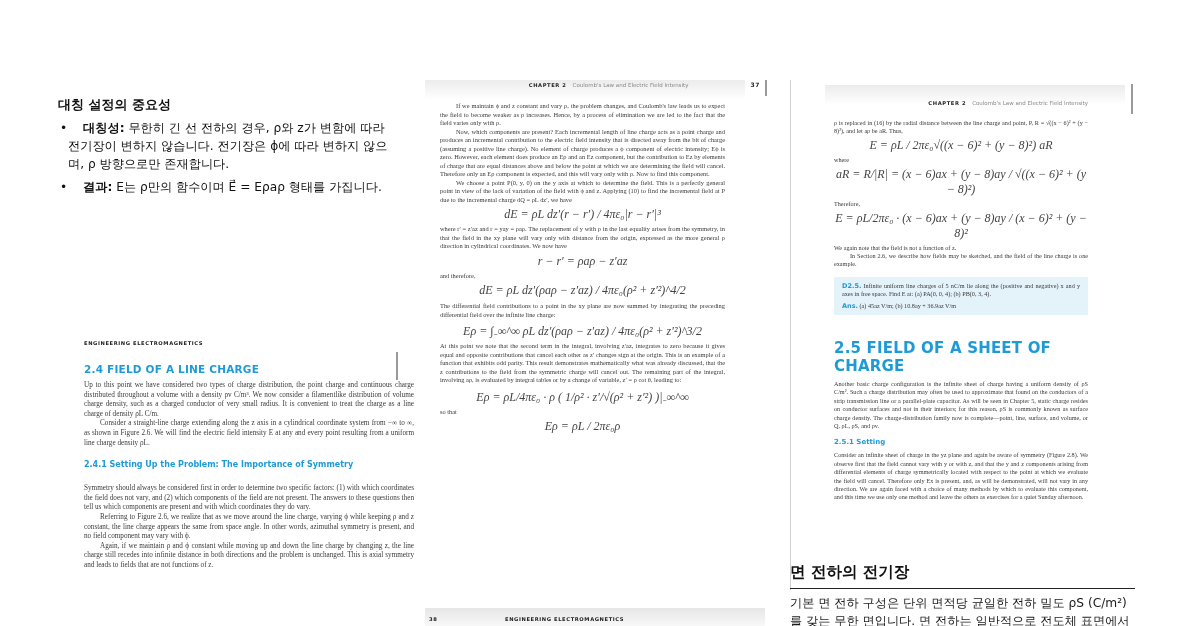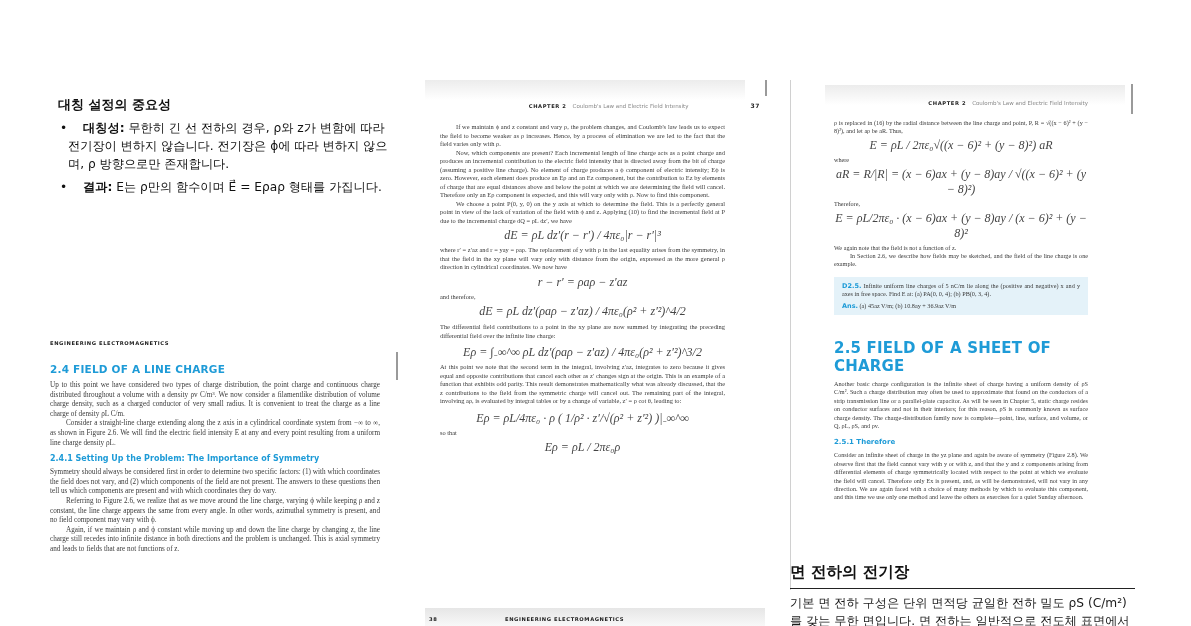--- a/index.html
+++ b/index.html
@@ -32,34 +32,34 @@
 </style>
 </head>
 <body>
 
 <div class="slide" style="left:58px; top:92px; width:342px;">
   <p class="k-sub">대칭 설정의 중요성</p>
   <p class="k-bul">• <b>대칭성:</b><span> 무한히 긴 선 전하의 경우, ρ와 z가 변함에 따라 전기장이 변하지 않습니다. 전기장은 ϕ에 따라 변하지 않으며, ρ 방향으로만 존재합니다.</span></p>
   <p class="k-bul">• <b>결과:</b><span> E는 ρ만의 함수이며 E⃗ = Eρaρ 형태를 가집니다.</span></p>
 </div>
 
-<div class="book" style="left:50px; top:340px; width:330px;">
+<div class="book" style="left:84px; top:340px; width:330px;">
   <div class="runhead">ENGINEERING ELECTROMAGNETICS</div>
   <h3 class="bk-h2" style="margin-top:17px">2.4   FIELD OF A LINE CHARGE</h3>
   <p class="bk-p" style="margin-top:6px">Up to this point we have considered two types of charge distribution, the point charge and continuous charge distributed throughout a volume with a density ρv C/m³. We now consider a filamentlike distribution of volume charge density, such as a charged conductor of very small radius. It is convenient to treat the charge as a line charge of density ρL C/m.</p>
   <p class="bk-p ind">Consider a straight-line charge extending along the z axis in a cylindrical coordinate system from −∞ to ∞, as shown in Figure 2.6. We will find the electric field intensity E at any and every point resulting from a uniform line charge density ρL.</p>
-  <h4 class="bk-h3" style="margin-top:6px">2.4.1   Setting Up the Problem: The Importance of Symmetry</h4>
-  <p class="bk-p" style="margin-top:5px">Symmetry should always be considered first in order to determine two specific factors: (1) with which coordinates the field does not vary, and (2) which components of the field are not present. The answers to these questions then tell us which components are present and with which coordinates they do vary.</p>
-  <p class="bk-p ind">Referring to Figure 2.6, we realize that as we move around the line charge, varying ϕ while keeping ρ and z constant, the line charge appears the same from every angle. In other words, azimuthal symmetry is present, and no field component may vary with ϕ.</p>
+  <h4 class="bk-h3" style="margin-top:12px">2.4.1   Setting Up the Problem: The Importance of Symmetry</h4>
+  <p class="bk-p" style="margin-top:15px">Symmetry should always be considered first in order to determine two specific factors: (1) with which coordinates the field does not vary, and (2) which components of the field are not present. The answers to these questions then tell us which components are present and with which coordinates they do vary.</p>
+  <p class="bk-p ind">Referring to Figure 2.6, we realize that as we move around the line charge, varying ϕ while keeping ρ and z constant, the line charge appears the same from space angle. In other words, azimuthal symmetry is present, and no field component may vary with ϕ.</p>
   <p class="bk-p ind">Again, if we maintain ρ and ϕ constant while moving up and down the line charge by changing z, the line charge still recedes into infinite distance in both directions and the problem is unchanged. This is axial symmetry and leads to fields that are not functions of z.</p>
 </div>
 <div class="vbar" style="left:396px; top:352px; height:28px;"></div>
 
 <div class="pageshade" style="left:425px; top:80px; width:320px; height:20px;"></div>
-<div class="book" style="left:440px; top:102px; width:320px;">
+<div class="book" style="left:440px; top:81px; width:320px;">
   <div style="display:flex; justify-content:flex-end; align-items:center; gap:62px;">
     <div class="runhead"><span>CHAPTER 2</span><span class="lt">Coulomb's Law and Electric Field Intensity</span></div>
     <div class="runhead" style="font-size:6px">37</div>
   </div>
   <div style="width:285px; margin-top:14px;">
     <p class="bk-p ind" style="font-size:6.4px; line-height:8.5px">If we maintain ϕ and z constant and vary ρ, the problem changes, and Coulomb's law leads us to expect the field to become weaker as ρ increases. Hence, by a process of elimination we are led to the fact that the field varies only with ρ.</p>
     <p class="bk-p ind" style="font-size:6.4px; line-height:8.5px">Now, which components are present? Each incremental length of line charge acts as a point charge and produces an incremental contribution to the electric field intensity that is directed away from the bit of charge (assuming a positive line charge). No element of charge produces a ϕ component of electric intensity; Eϕ is zero. However, each element does produce an Eρ and an Ez component, but the contribution to Ez by elements of charge that are equal distances above and below the point at which we are determining the field will cancel. Therefore only an Eρ component is expected, and this will vary only with ρ. Now to find this component.</p>
     <p class="bk-p ind" style="font-size:6.4px; line-height:8.5px">We choose a point P(0, y, 0) on the y axis at which to determine the field. This is a perfectly general point in view of the lack of variation of the field with ϕ and z. Applying (10) to find the incremental field at P due to the incremental charge dQ = ρL dz′, we have</p>
     <div class="eq">dE = ρL dz′(r − r′) / 4πε₀|r − r′|³</div>
     <p class="bk-p" style="font-size:6.4px; line-height:8.5px">where r′ = z′az and r = yay = ρaρ. The replacement of y with ρ in the last equality arises from the symmetry, in that the field in the xy plane will vary only with distance from the origin, expressed as the more general ρ direction in cylindrical coordinates. We now have</p>
@@ -94,21 +94,21 @@
   <p class="bk-p" style="font-size:6.2px; line-height:8px">Therefore,</p>
   <div class="eq">E = ρL/2πε₀ · (x − 6)ax + (y − 8)ay / (x − 6)² + (y − 8)²</div>
   <p class="bk-p" style="font-size:6.2px; line-height:8px">We again note that the field is not a function of z.</p>
   <p class="bk-p ind" style="font-size:6.2px; line-height:8px">In Section 2.6, we describe how fields may be sketched, and the field of the line charge is one example.</p>
   <div class="exbox" style="margin-top:9px;">
     <p class="bk-p" style="font-size:6.2px; line-height:8px"><span class="exlabel">D2.5.</span> <span>Infinite uniform line charges of 5 nC/m lie along the (positive and negative) x and y axes in free space. Find E at: (a) PA(0, 0, 4); (b) PB(0, 3, 4).</span></p>
     <p class="bk-p" style="font-size:6.2px; line-height:8px; margin-top:4px"><span class="exlabel">Ans.</span> <span>(a) 45az V/m; (b) 10.8ay + 36.9az V/m</span></p>
   </div>
   <h3 class="bk-h2" style="margin-top:24px; font-size:15px">2.5   FIELD OF A SHEET OF CHARGE</h3>
   <p class="bk-p" style="font-size:6.2px; line-height:8.4px; margin-top:5px">Another basic charge configuration is the infinite sheet of charge having a uniform density of ρS C/m². Such a charge distribution may often be used to approximate that found on the conductors of a strip transmission line or a parallel-plate capacitor. As will be seen in Chapter 5, static charge resides on conductor surfaces and not in their interiors; for this reason, ρS is commonly known as surface charge density. The charge-distribution family now is complete—point, line, surface, and volume, or Q, ρL, ρS, and ρv.</p>
-  <h4 class="bk-h3" style="margin-top:8px; font-size:7px">2.5.1   Therefore</h4>
+  <h4 class="bk-h3" style="margin-top:8px; font-size:7px">2.5.1   Setting</h4>
   <p class="bk-p" style="font-size:6.2px; line-height:8.4px; margin-top:5px">Consider an infinite sheet of charge in the yz plane and again be aware of symmetry (Figure 2.8). We observe first that the field cannot vary with y or with z, and that the y and z components arising from differential elements of charge symmetrically located with respect to the point at which we evaluate the field will cancel. Therefore only Ex is present, and, as will be demonstrated, will not vary in any direction. We are again faced with a choice of many methods by which to evaluate this component, and this time we use only one method and leave the others as exercises for a quiet Sunday afternoon.</p>
 </div>
 <div class="vbar" style="left:1131px; top:84px; height:30px;"></div>
 
 <div class="slide" style="left:790px; top:562px; width:345px;">
   <h2 class="k-title">면 전하의 전기장</h2>
   <p class="k-para">기본 면 전하 구성은 단위 면적당 균일한 전하 밀도 ρS (C/m²)를 갖는 무한 면입니다. 면 전하는 일반적으로 전도체 표면에서 발견됩니다.</p>
 </div>
 
 </body></html>

